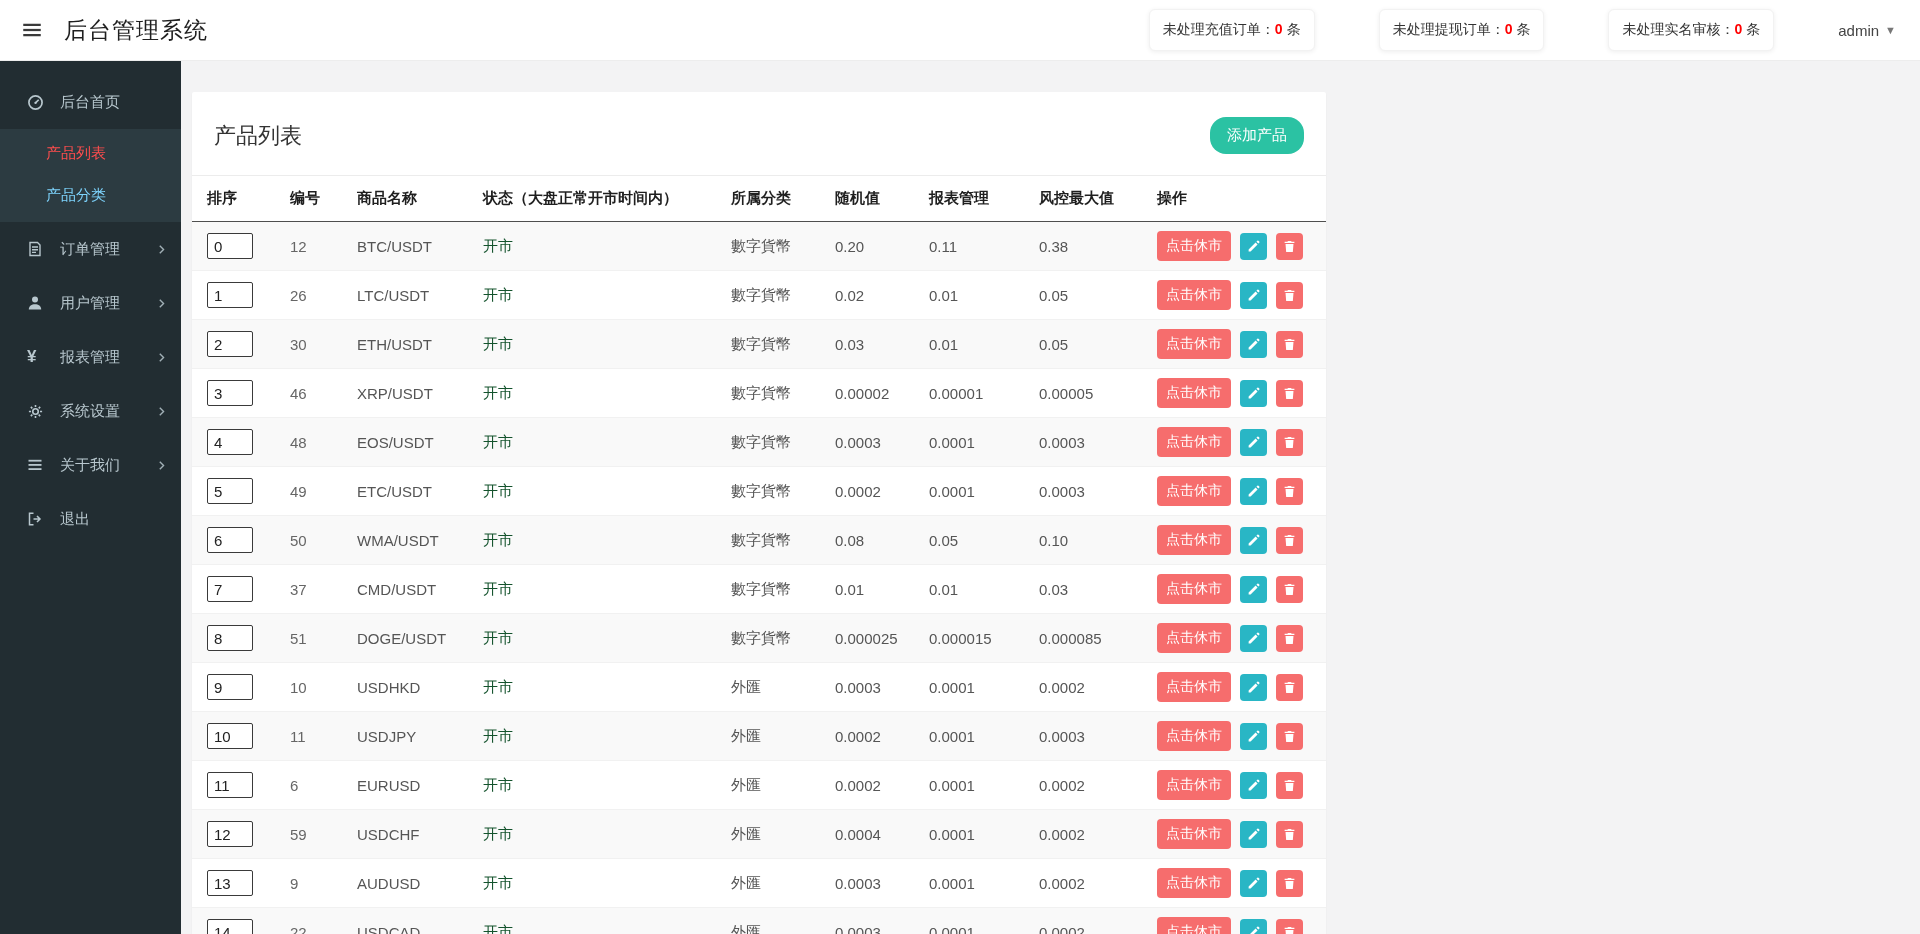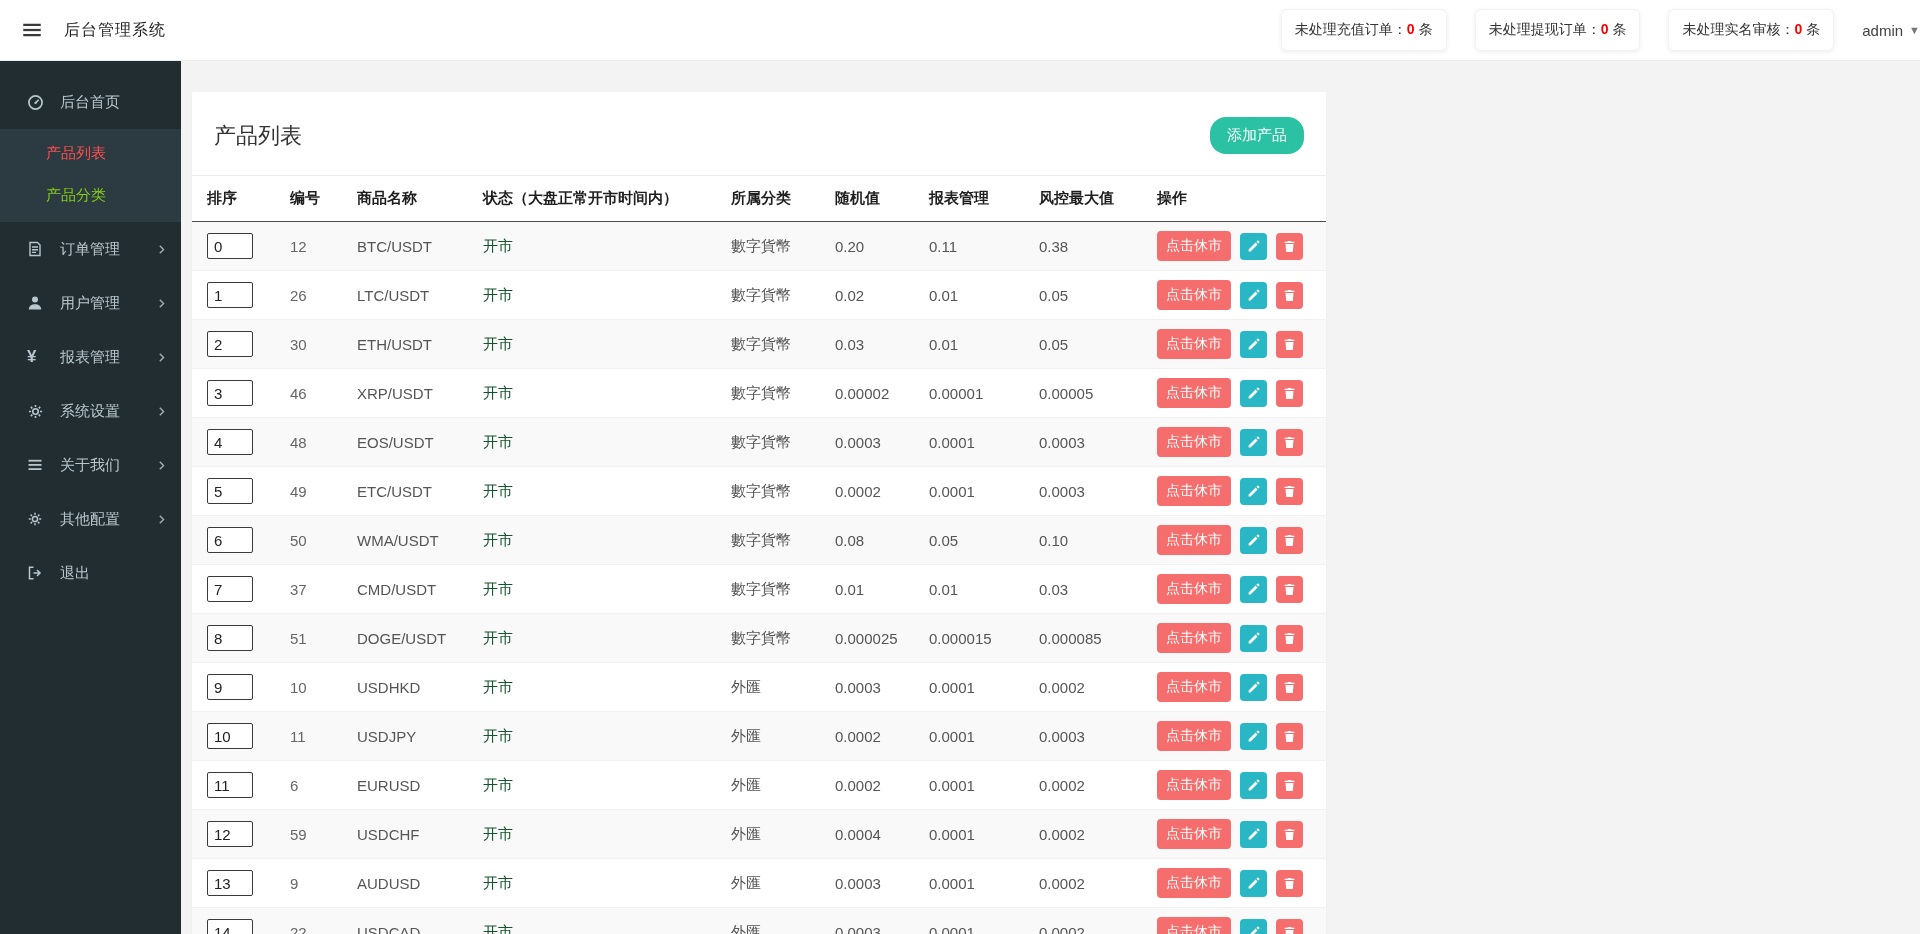--- a/index.html
+++ b/index.html
@@ -11,22 +11,22 @@
     position: relative;
   }
 
   
   .topbar {
     position: absolute; top: 0; left: 0; right: 0; height: 61px;
     background: #fff; border-bottom: 1px solid #ededed;
     display: flex; align-items: center; z-index: 5;
   }
   .hamburger { margin-left: 22px; color: #3a3a3a; display: flex; cursor: pointer; }
-  .app-title { margin-left: 22px; font-size: 16px; color: #1f1f1f; font-weight: 500; letter-spacing: 1px; }
-  .topbar-right { margin-left: auto; display: flex; align-items: center; gap: 28px; }
+  .app-title { margin-left: 22px; font-size: 23px; color: #1f1f1f; font-weight: 500; letter-spacing: 1px; }
+  .topbar-right { margin-left: auto; display: flex; align-items: center; gap: 64px; padding-right: 24px; }
   .notice-box {
     background: #fff; border: 1px solid #f2f2f2; border-radius: 6px;
     box-shadow: 0 1px 5px rgba(0,0,0,.07);
     padding: 11px 13px; font-size: 14px; color: #333; cursor: pointer; white-space: nowrap;
   }
   .notice-count { color: #ff0000; font-weight: bold; margin-right: 4px; }
   .user-menu { display: flex; align-items: center; gap: 6px; font-size: 15px; color: #444; cursor: pointer; }
   .caret { font-size: 11px; color: #777; }
 
   
@@ -38,21 +38,21 @@
     height: 54px; display: flex; align-items: center;
     padding: 0 14px 0 27px; color: #b8c7ce; font-size: 15px; cursor: pointer;
   }
   .menu-item .mi-icon { width: 24px; margin-right: 9px; display: flex; align-items: center; }
   .yen-glyph { font-size: 17px; font-weight: bold; }
   .menu-item .chev { margin-left: auto; display: flex; opacity: .85; }
   .menu-item.active-parent { background: #1e282c; color: #ffffff; }
   .submenu { background: #2c3b41; padding: 3px 0 6px 0; }
   .submenu-item {
     height: 42px; display: flex; align-items: center;
-    padding-left: 46px; font-size: 15px; color: #84cc16; cursor: pointer;
+    padding-left: 46px; font-size: 15px; color: #7dd3fc; cursor: pointer;
   }
   .submenu-item.active { color: #ff4d4d; }
 
   
   .content { position: absolute; left: 181px; top: 61px; right: 0; bottom: 0; }
   .card {
     position: absolute; left: 11px; top: 31px; width: 1134px;
     background: #fff; border-radius: 2px; box-shadow: 0 1px 2px rgba(0,0,0,.05);
   }
   .card-header { display: flex; align-items: center; justify-content: space-between; padding: 25px 22px 21px 22px; }
@@ -215,34 +215,20 @@
         </svg>
     </span>
     <span>关于我们</span>
     <span class="chev">
       <svg width="11" height="11" viewBox="0 0 16 16" fill="none" stroke="currentColor" stroke-width="2">
           <path d="M5.5 2.5 11 8l-5.5 5.5"></path>
         </svg>
     </span>
   </div>
 
-  <div class="menu-item">
-    <span class="mi-icon">
-      <svg width="16" height="16" viewBox="0 0 16 16" stroke="currentColor" fill="none" stroke-width="1.5">
-          <circle cx="8" cy="8" r="2.6"></circle>
-          <path d="M8 1.8v2M8 12.2v2M1.8 8h2M12.2 8h2M3.6 3.6 5 5M11 11l1.4 1.4M12.4 3.6 11 5M5 11l-1.4 1.4"></path>
-        </svg>
-    </span>
-    <span>其他配置</span>
-    <span class="chev">
-      <svg width="11" height="11" viewBox="0 0 16 16" fill="none" stroke="currentColor" stroke-width="2">
-          <path d="M5.5 2.5 11 8l-5.5 5.5"></path>
-        </svg>
-    </span>
-  </div>
 
   <div class="menu-item">
     <span class="mi-icon">
       <svg width="16" height="16" viewBox="0 0 16 16" fill="none" stroke="currentColor" stroke-width="1.5">
           <path d="M6.5 2.2h-4v11.6h4"></path>
           <path d="M10 5l3 3-3 3M13 8H6.5"></path>
         </svg>
     </span>
     <span>退出</span>
   </div>

